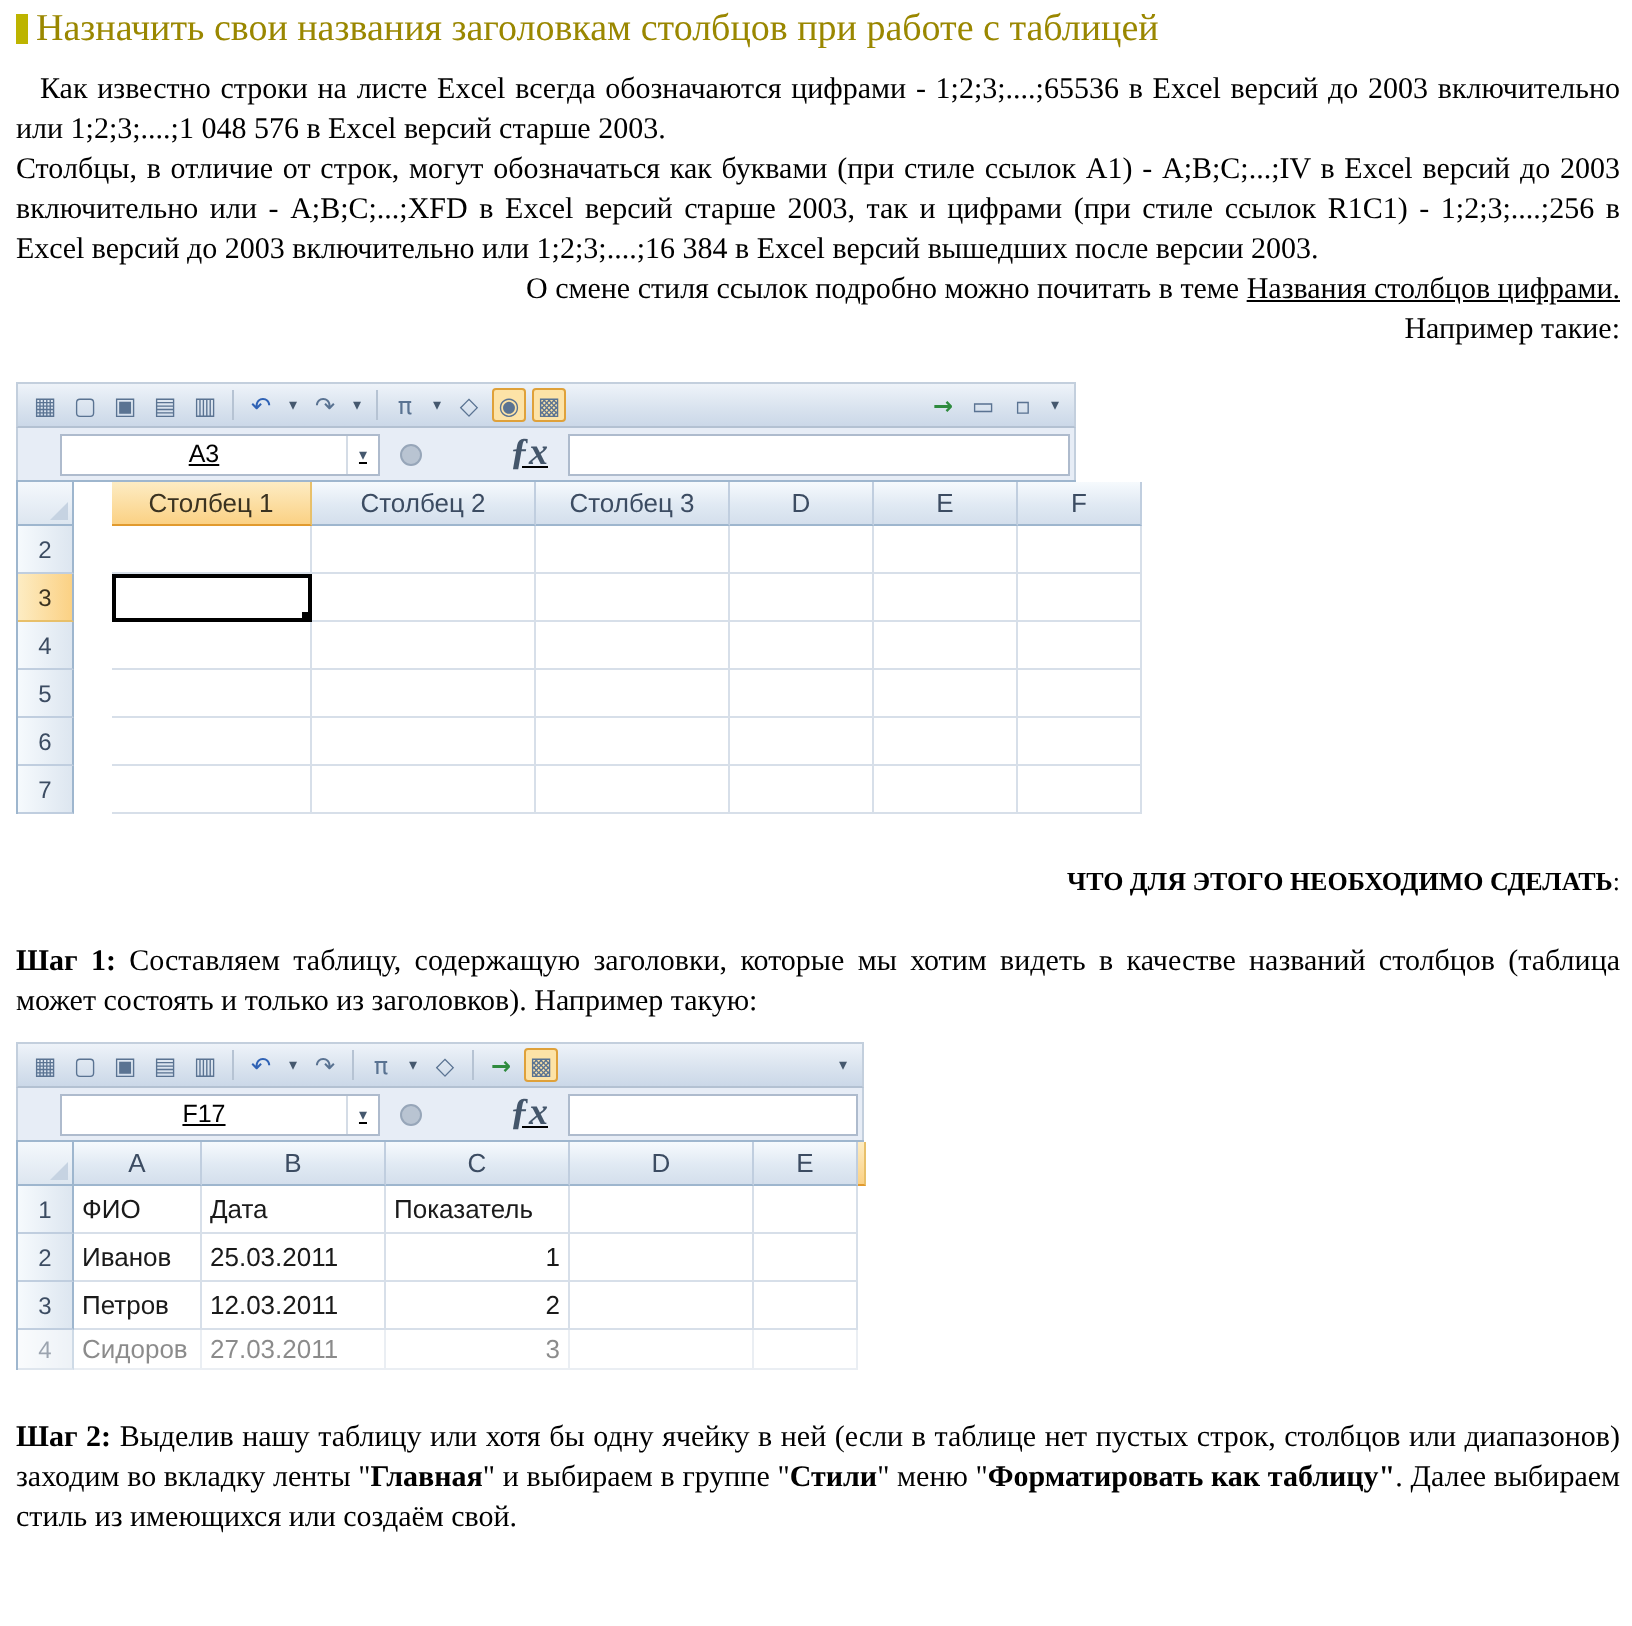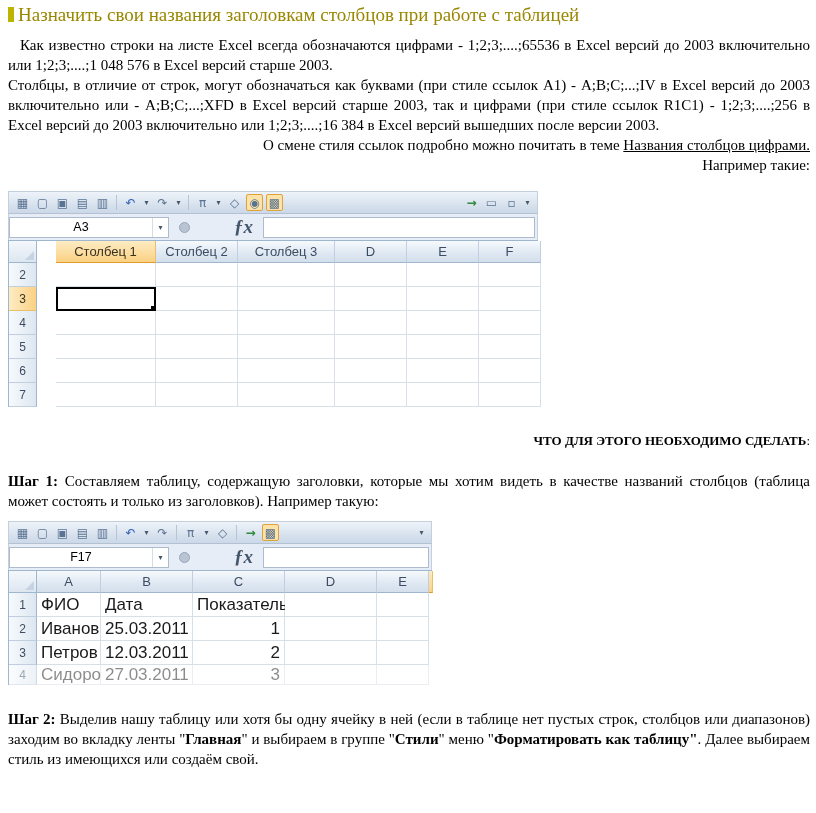--- a/index.html
+++ b/index.html
@@ -26,21 +26,21 @@
     border:1px solid #c3cfdd;border-bottom-color:#b3c1d2;box-sizing:border-box;}
   .xi{width:17px;height:17px;display:flex;align-items:center;justify-content:center;
     font-family:"DejaVu Sans",sans-serif;font-size:12px;color:#5a7392;flex:none;cursor:default;}
   .xi.blue{color:#2f62b5;}
   .xi.green{color:#2f8b3f;font-weight:bold;}
   .xi.hl{background:#fde3a7;border:1px solid #dfa13a;border-radius:2px;box-sizing:border-box;}
   .xi.drop{width:9px;font-size:8px;color:#45586e;}
   .xsep{width:1px;height:15px;background:#b6c3d3;margin:0 2px;flex:none;}
   .xspacer{flex:1;}
   .xl-namerow{height:26px;display:flex;align-items:center;background:#e7edf6;
-    border-left:1px solid #c3cfdd;border-right:1px solid #c3cfdd;padding-left:0;box-sizing:border-box;}
+    border-left:1px solid #c3cfdd;border-right:1px solid #c3cfdd;padding-left:21px;box-sizing:border-box;text-decoration:underline;}
   .xl-namebox{width:158px;height:19px;background:#fff;border:1px solid #aebbcd;display:flex;align-items:stretch;flex:none;}
   .nb-text{flex:1;text-align:center;font-size:12.5px;line-height:18px;color:#000;}
   .nb-drop{width:15px;border-left:1px solid #d4dce6;font-family:"DejaVu Sans",sans-serif;
     font-size:8px;color:#45586e;display:flex;align-items:center;justify-content:center;}
   .xl-dot{width:9px;height:9px;border-radius:50%;background:#b9c4d2;border:1px solid #97a6b9;margin-left:10px;flex:none;}
   .xl-fx{margin-left:44px;font-style:italic;font-weight:bold;font-size:19px;color:#44566b;
     font-family:"Liberation Serif",serif;flex:none;}
   .xl-formulabar{flex:1;height:19px;background:#fff;border:1px solid #aebbcd;margin:0 2px 0 10px;}
   .xl-grid{border-left:1px solid #9eb6ce;border-top:1px solid #9eb6ce;background:#fff;}
   .xhr{display:flex;height:22px;}
@@ -52,27 +52,27 @@
     border-left:9px solid transparent;border-bottom:9px solid #c6d3e2;}
   .xh{background:linear-gradient(#f6fafd,#e0e9f3 55%,#d4dfec);border-right:1px solid #c0cedf;
     border-bottom:1px solid #9eb6ce;color:#3c4c62;font-size:13px;display:flex;align-items:center;
     justify-content:center;box-sizing:border-box;flex:none;}
   .xh.sel{background:linear-gradient(#fdecc3,#fbd184);border-right:1px solid #e8c06a;
     border-bottom:1px solid #e19a2e;color:#3a3220;}
   .xrh{width:28px;flex:none;background:linear-gradient(90deg,#f6fafd,#dde6f0);
     border-right:1px solid #9eb6ce;border-bottom:1px solid #c0cedf;color:#3c4c62;font-size:12px;
     display:flex;align-items:center;justify-content:center;box-sizing:border-box;}
   .xrh.sel{background:linear-gradient(90deg,#fdecc3,#fbd184);border-bottom:1px solid #e8c06a;color:#3a3220;}
-  .xc{background:#fff;border-right:1px solid #d7dfe9;border-bottom:1px solid #d7dfe9;font-size:17px;
+  .xc{background:#fff;border-right:1px solid #d7dfe9;border-bottom:1px solid #d7dfe9;font-size:13px;
     color:#1a1a1a;display:flex;align-items:center;padding:0 4px;box-sizing:border-box;flex:none;}
   .xc.num{justify-content:flex-end;}
   .xc.active{outline:2px solid #000;outline-offset:-2px;position:relative;z-index:1;}
   .xc.active::after{content:"";position:absolute;right:-1px;bottom:-1px;width:5px;height:5px;background:#000;}
   
-  .c1{width:100px;margin-left:19px;}.c2{width:82px;text-align:right;}.c3{width:97px;}.c4{width:72px;}.c5{width:72px;}.c6{width:62px;}
+  .c1{width:100px;margin-left:19px;}.c2{width:112px;text-align:right;}.c3{width:97px;}.c4{width:72px;}.c5{width:72px;}.c6{width:62px;}
   
   .ca{width:64px;}.cb{width:92px;}.cc{width:92px;}.cd{width:92px;}.ce{width:52px;}.cf{width:4px;}
 </style>
 </head>
 <body>
 
 <div>
 
   <div class="title-row">
     <span class="title-bullet"></span>

